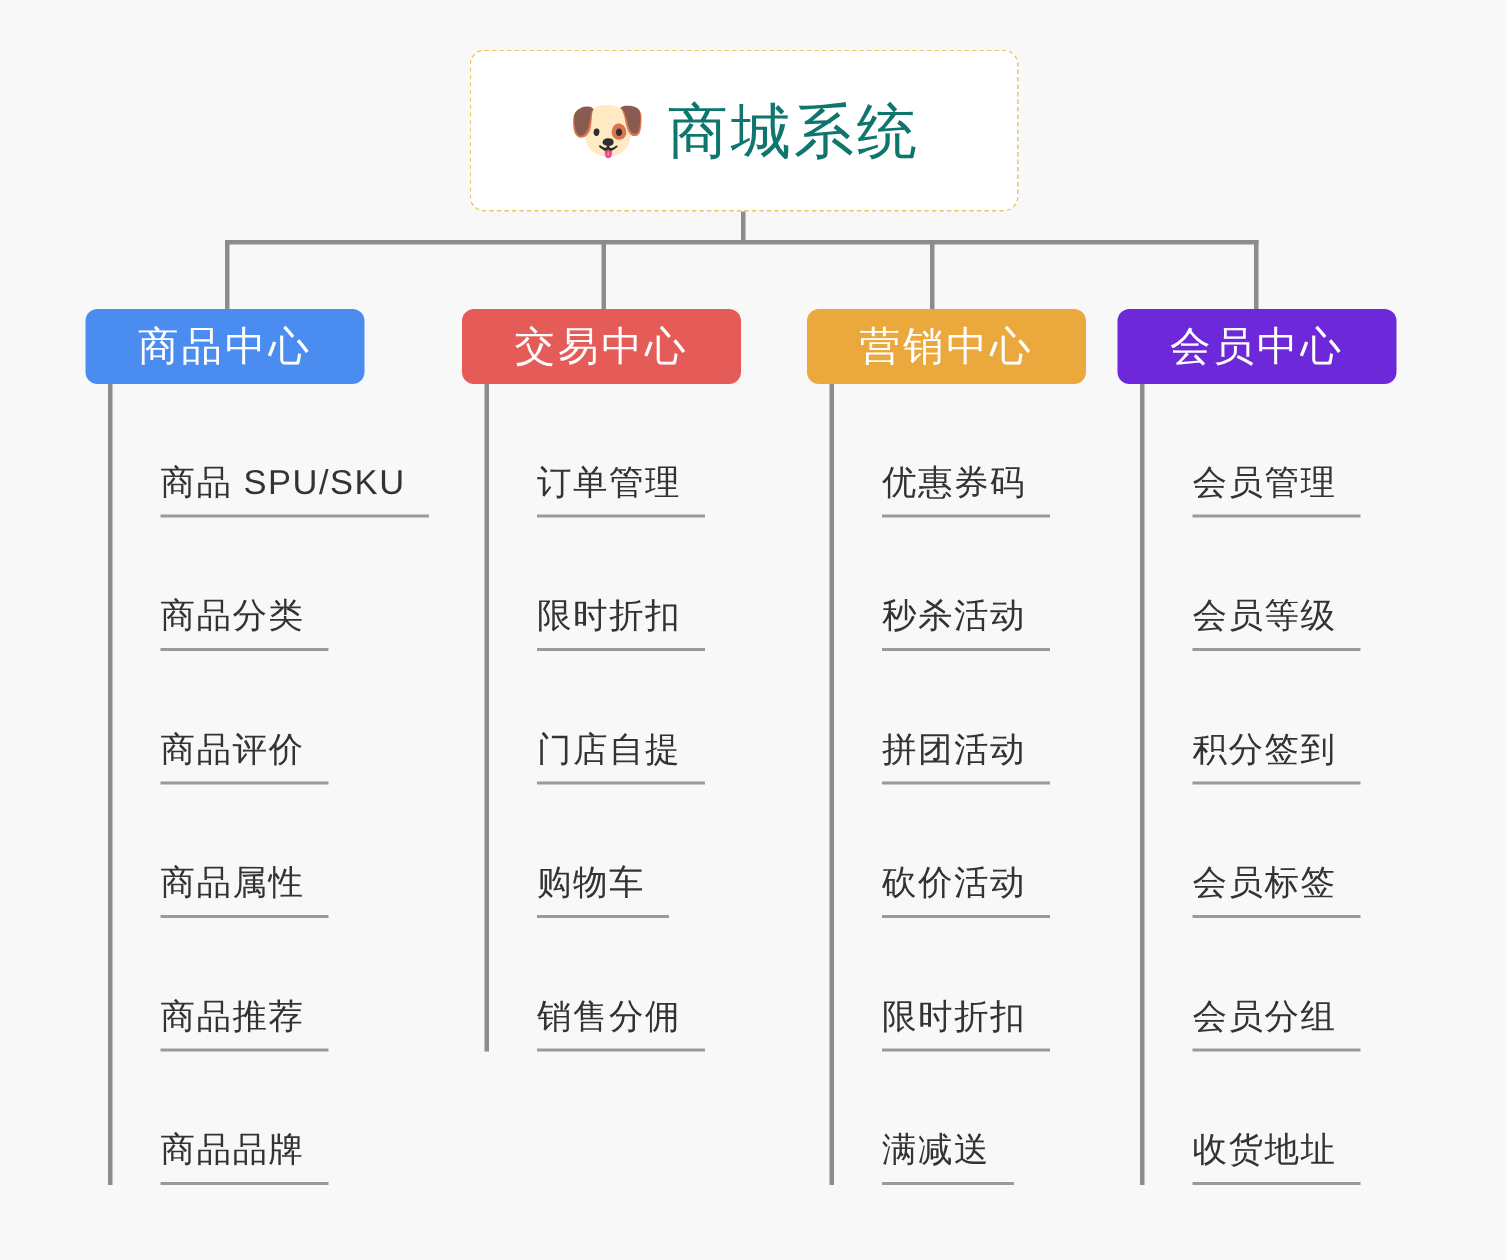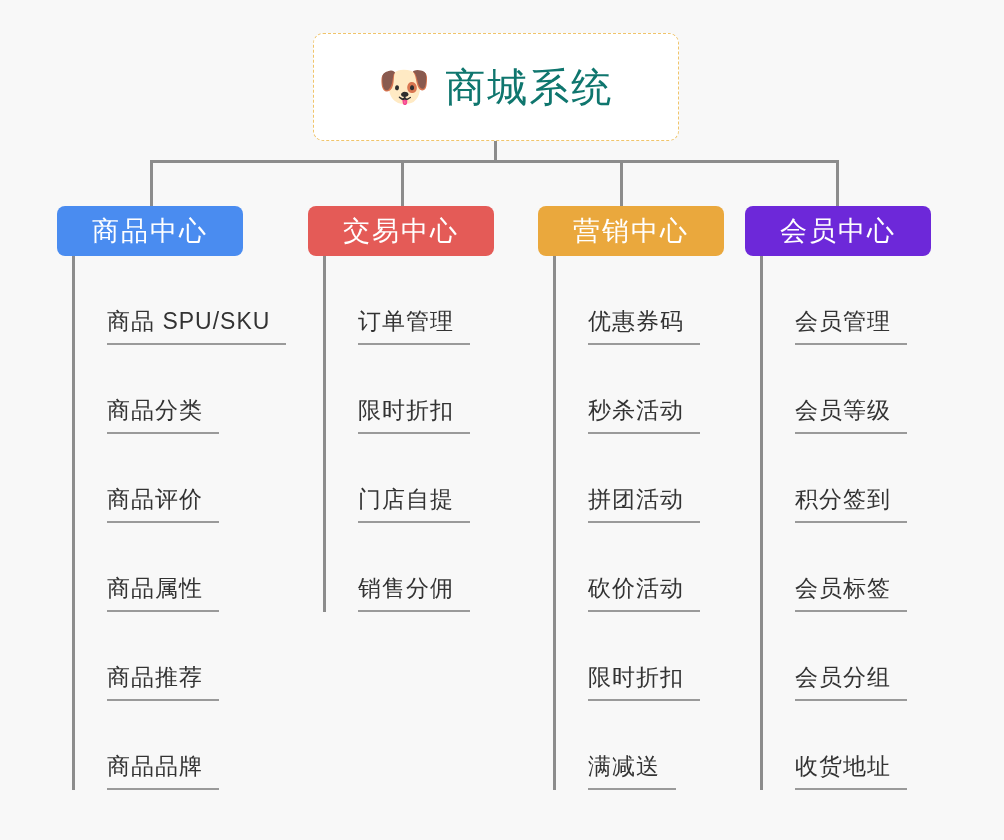--- a/index.html
+++ b/index.html
@@ -165,20 +165,23 @@
       <div class="leaf">
           <span class="leaf-label">订单管理</span>
         </div>
       <div class="leaf">
           <span class="leaf-label">限时折扣</span>
         </div>
       <div class="leaf">
           <span class="leaf-label">门店自提</span>
         </div>
       <div class="leaf">
+          <span class="leaf-label">购物车</span>
+        </div>
+      <div class="leaf">
           <span class="leaf-label">销售分佣</span>
         </div>
     </div>
   </div>
 
   <div class="column" style="left:538px;">
     <div class="cat-box" style="background: rgb(234, 168, 61);">
       <span>营销中心</span>
     </div>
     <div class="leaf-list">

